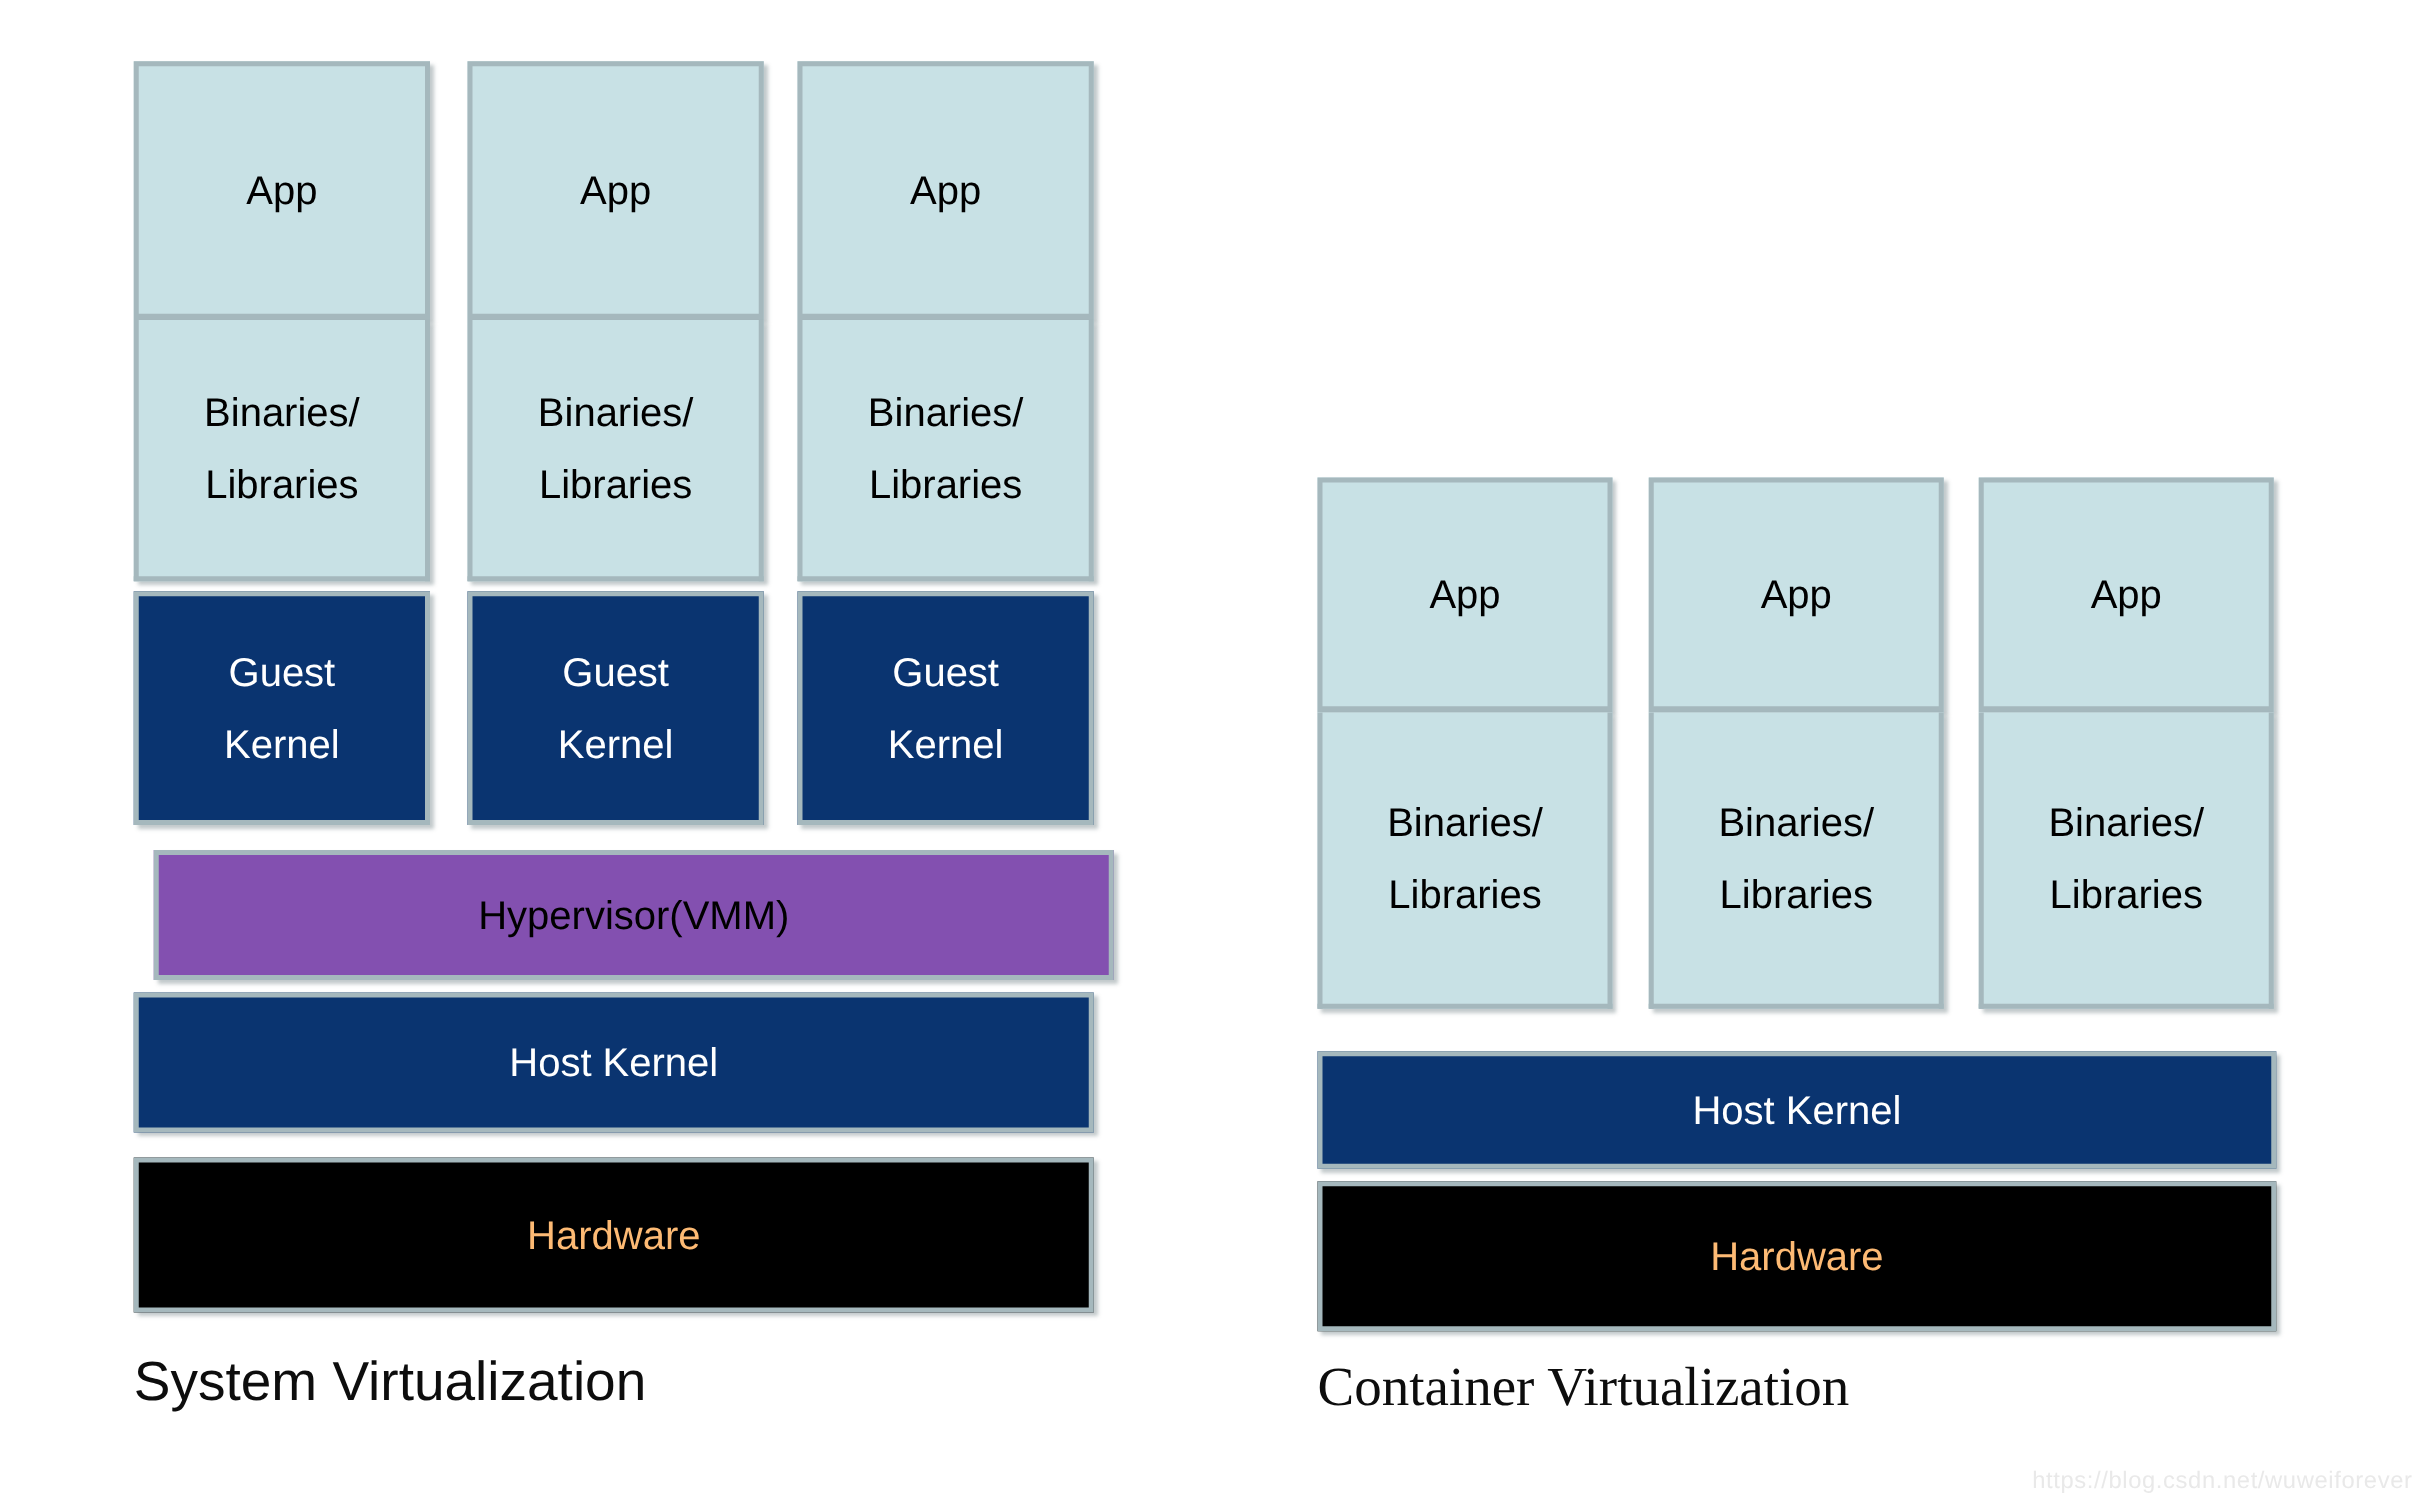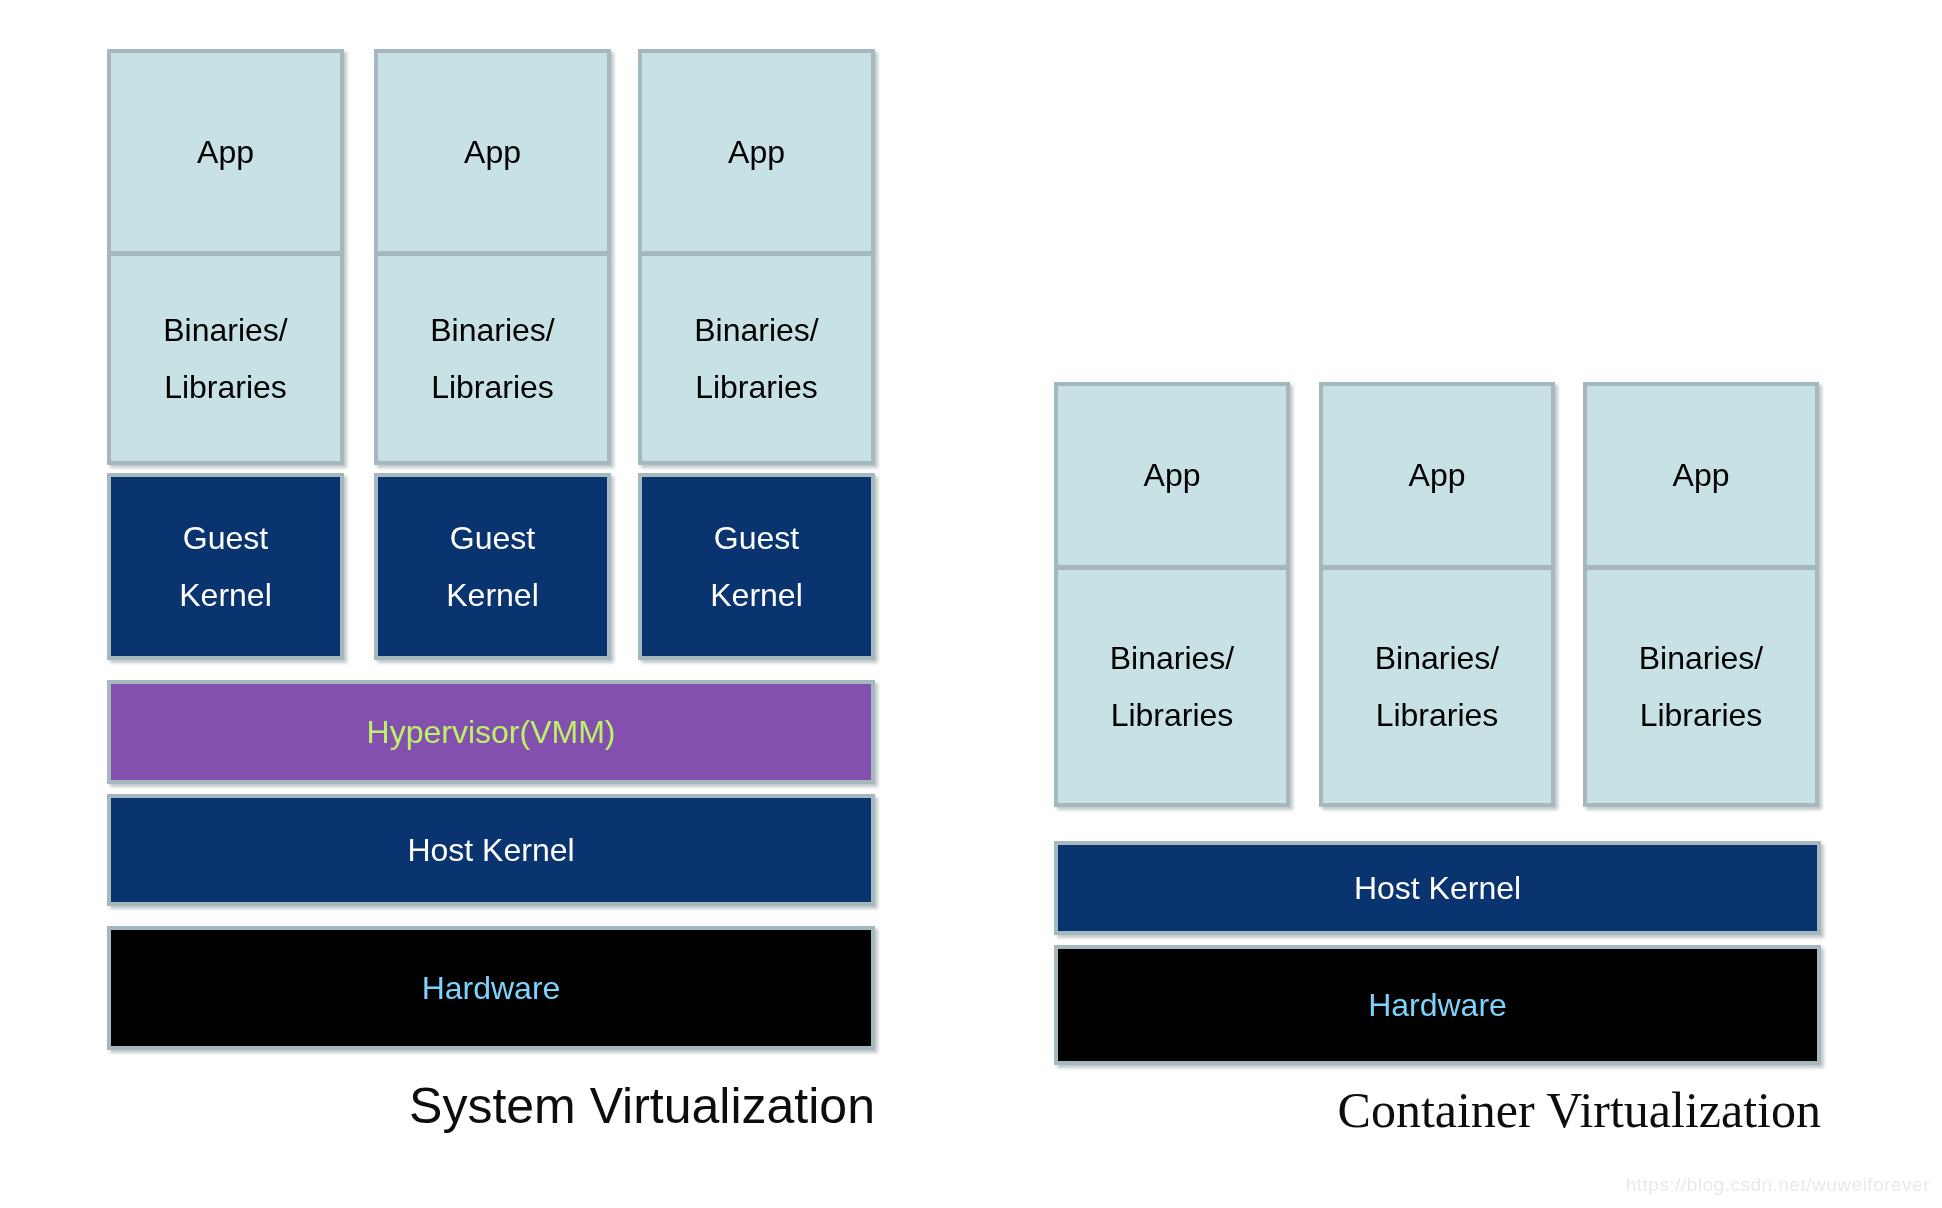--- a/index.html
+++ b/index.html
@@ -17,30 +17,30 @@
     border: 4px solid var(--box-border, #a5b8bd);
     display: flex;
     flex-direction: column;
     align-items: center;
     justify-content: center;
     text-align: center;
     box-shadow: 3px 3px 3px rgba(120,135,140,0.45);
   }
   .light  { background: var(--light-box, #c8e1e5); color: #000000; }
   .navy   { background: var(--navy, #0a3470); color: #ffffff; }
-  .purple { background: var(--purple, #8350b0); color: #bef264; }
-  .black  { background: var(--hardware-black, #000000); color: #7dd3fc; }
+  .purple { background: var(--purple, #8350b0); color: #000000; margin-left: 16px; }
+  .black  { background: var(--hardware-black, #000000); color: #fdba74; }
   .label { font-size: 32px; line-height: 57px; font-weight: 400; }
   .label span { display: block; }
   .app-seam    { border-bottom-width: 5px; }
   .binlib-seam { border-top-width: 0; }
   .caption {
     position: absolute;
-    text-align: right;
-    font-size: 50px;
+    text-align: left;
+    font-size: 44px;
     line-height: 56px;
     color: #0d0d0d;
     font-weight: 400;
   }
   .watermark {
     position: absolute;
     right: 12px;
     top: 1174px;
     font-size: 19px;
     color: #e9e9e9;

